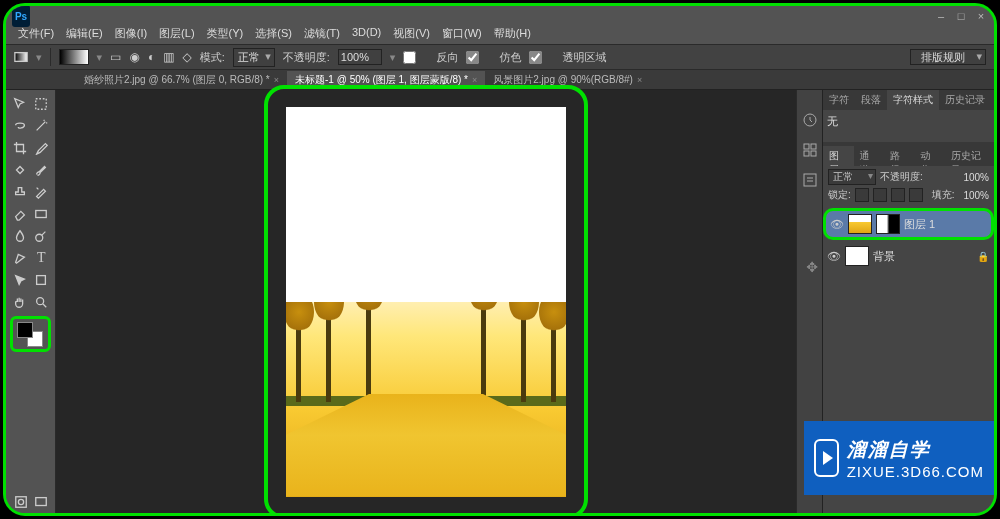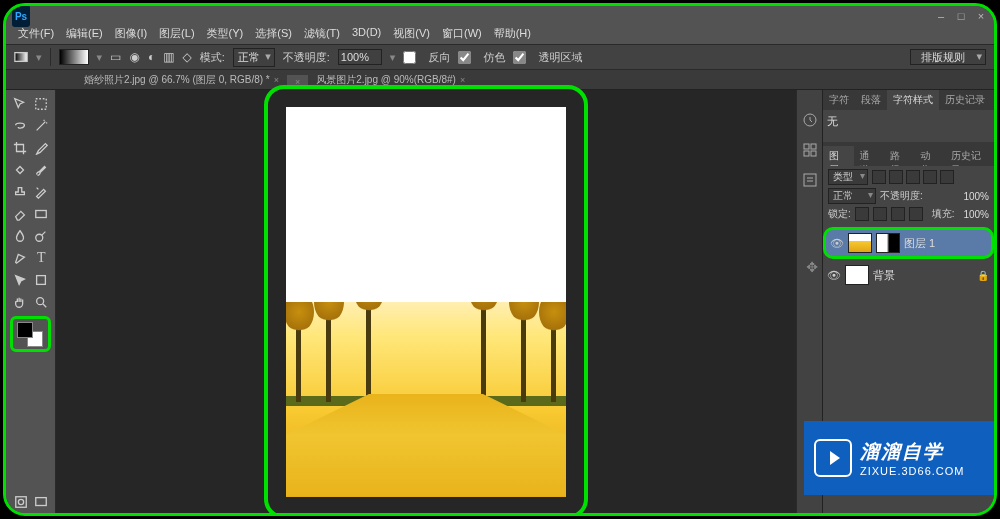--- a/index.html
+++ b/index.html
@@ -11,21 +11,21 @@
 .win-btn{width:14px;height:14px;color:#bbb;font-size:11px;display:flex;align-items:center;justify-content:center;cursor:pointer;}
 .menubar{height:18px;background:#535353;display:flex;align-items:flex-start;padding:0 8px;gap:4px;color:#ddd;font-size:11px;}
 .menu-item{padding:0 4px;cursor:pointer;}
 .optionsbar{height:26px;background:#424242;display:flex;align-items:center;padding:0 8px;gap:8px;color:#ccc;font-size:11px;border-top:1px solid #2a2a2a;border-bottom:1px solid #2a2a2a;}
 .opt-swatch{width:30px;height:16px;background:linear-gradient(to right,#000,#fff);border:1px solid #222;}
 .opt-divider{width:1px;height:18px;background:#2a2a2a;}
 .opt-label{color:#ccc;}
 .opt-select{background:#404040;border:1px solid #222;color:#ddd;font-size:11px;padding:1px 14px 1px 4px;position:relative;}
 .opt-select::after{content:"▾";position:absolute;right:3px;color:#aaa;}
 .opt-input{background:#404040;border:1px solid #222;color:#ddd;font-size:11px;width:44px;padding:1px 2px;}
-.opt-check{display:flex;align-items:center;gap:12px;}
+.opt-check{display:flex;align-items:center;gap:20px;}
 .opt-check input{accent-color:#888;}
 .op-right{margin-left:auto;}
 .op-right .opt-select{padding:1px 20px 1px 10px;}
 .tabbar{height:20px;background:#3a3a3a;display:flex;align-items:flex-end;padding:0 70px;gap:0;color:#bbb;font-size:10px;border-bottom:1px solid #222;}
 .doc-tab{padding:2px 8px;background:#3a3a3a;cursor:pointer;display:flex;align-items:center;gap:4px;}
 .doc-tab.active{background:#535353;color:#fff;}
 .tab-close{color:#888;font-size:9px;}
 .workspace{display:flex;height:calc(100% - 84px);}
 .toolbox{width:50px;background:#535353;display:grid;grid-template-columns:1fr 1fr;grid-auto-rows:20px;gap:2px;padding:4px 4px;position:relative;border-right:1px solid #2a2a2a;}
 .tool{display:flex;align-items:center;justify-content:center;color:#ccc;cursor:pointer;font-size:12px;}
@@ -70,21 +70,21 @@
 .eye{width:14px;text-align:center;color:#ccc;}
 .thumb{width:24px;height:20px;background:#fff;border:1px solid #222;position:relative;overflow:hidden;}
 .thumb.autumn::after{content:"";position:absolute;bottom:0;left:0;right:0;height:60%;background:linear-gradient(#f8c931,#e0a514);}
 .thumb.mask{background:linear-gradient(90deg,#fff 0%,#fff 45%,#000 55%,#000 100%);}
 .lock{margin-left:auto;color:#aaa;font-size:10px;}
 .watermark{position:absolute;right:0;bottom:18px;width:190px;height:74px;background:#0f5fbf;color:#fff;display:flex;align-items:center;gap:8px;padding:0 10px;}
 .wm-logo{width:38px;height:38px;border:2px solid #fff;border-radius:6px;display:flex;align-items:center;justify-content:center;}
 .wm-tri{width:0;height:0;border-left:10px solid #fff;border-top:7px solid transparent;border-bottom:7px solid transparent;margin-left:3px;}
 .wm-text{display:flex;flex-direction:column;}
 .wm-title{font-size:19px;font-weight:bold;letter-spacing:2px;font-style:italic;}
-.wm-sub{font-size:11px;letter-spacing:1px;}
+.wm-sub{font-size:15px;letter-spacing:1px;}
 .bottom-icons{position:absolute;bottom:3px;left:7px;display:flex;gap:4px;}
 .bottom-icons .tool{width:16px;height:16px;}
 </style>
 </head>
 <body>
 
 <div class="app-frame">
 
   <div class="titlebar">
     <div class="ps-logo">Ps</div>
@@ -149,20 +149,21 @@
       </label>
     <div class="op-right"><span class="opt-select">排版规则</span></div>
   </div>
 
   <div class="tabbar">
     <div class="doc-tab">
         <span>婚纱照片2.jpg @ 66.7% (图层 0, RGB/8) *</span>
         <span class="tab-close">×</span>
       </div>
     <div class="doc-tab active">
+        <span>未标题-1 @ 50% (图层 1, 图层蒙版/8) *</span>
         <span class="tab-close">×</span>
       </div>
     <div class="doc-tab">
         <span>风景图片2.jpg @ 90%(RGB/8#)</span>
         <span class="tab-close">×</span>
       </div>
   </div>
 
   <div class="workspace">
 
@@ -336,30 +337,20 @@
       <div class="panel-tabs">
         <div class="ptab active">图层</div>
         <div class="ptab">通道</div>
         <div class="ptab">路径</div>
         <div class="ptab">动作</div>
         <div class="ptab">历史记录</div>
       </div>
       <div class="layers-panel">
         <div class="lp-controls">
           <div class="lp-row">
-            <span class="lp-sel">类型</span>
-            <div class="lp-filters">
-              <div class="lp-filter"></div>
-              <div class="lp-filter"></div>
-              <div class="lp-filter"></div>
-              <div class="lp-filter"></div>
-              <div class="lp-filter"></div>
-            </div>
-          </div>
-          <div class="lp-row">
             <span class="lp-sel" style="width:48px">正常</span>
             <span>不透明度:</span>
             <span class="lp-val">100%</span>
           </div>
           <div class="lp-row">
             <span>锁定:</span>
             <span class="lp-filter"></span>
             <span class="lp-filter"></span>
             <span class="lp-filter"></span>
             <span class="lp-filter"></span>

